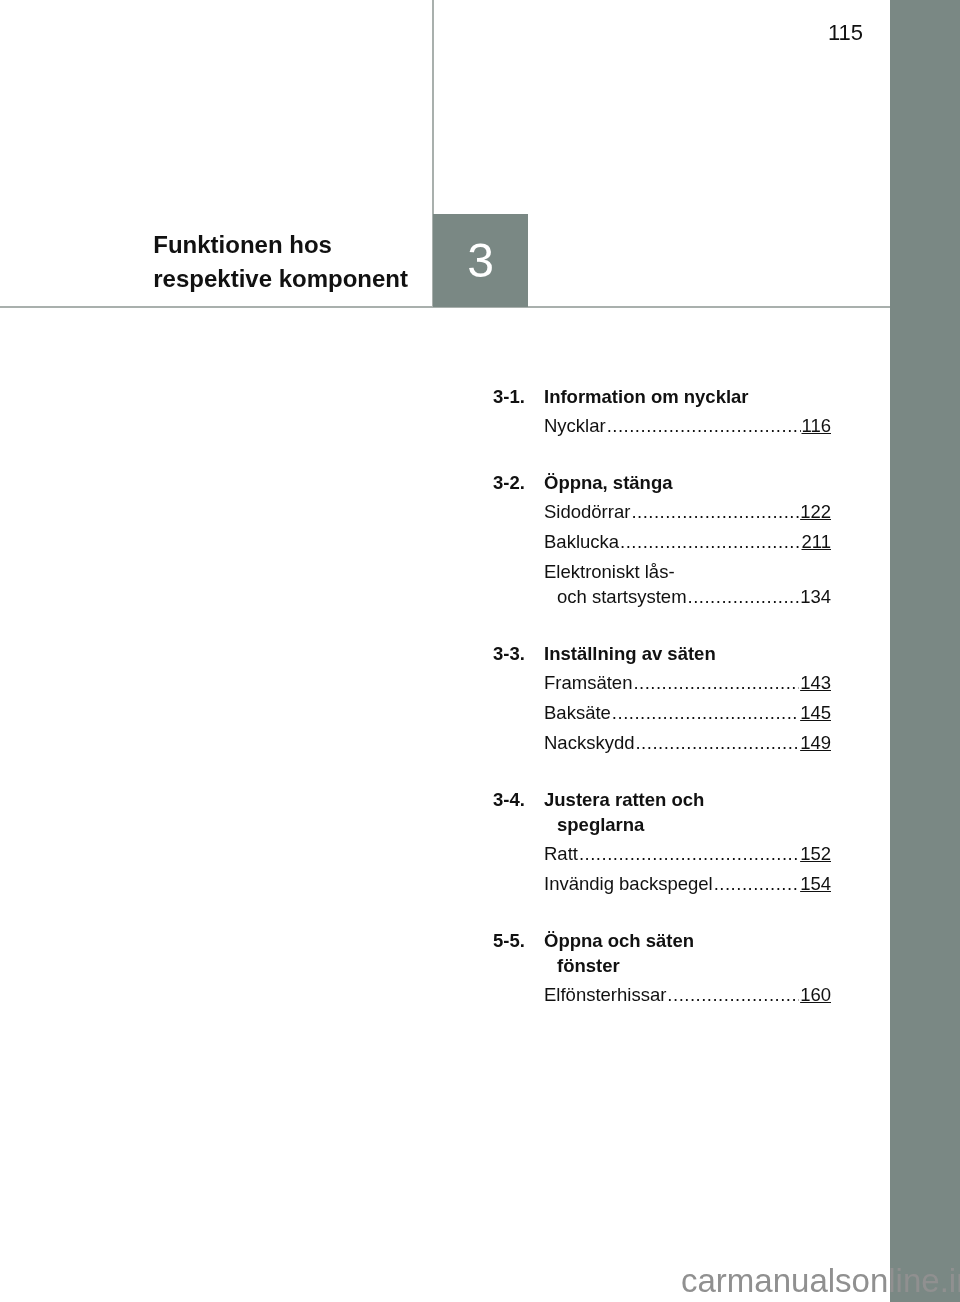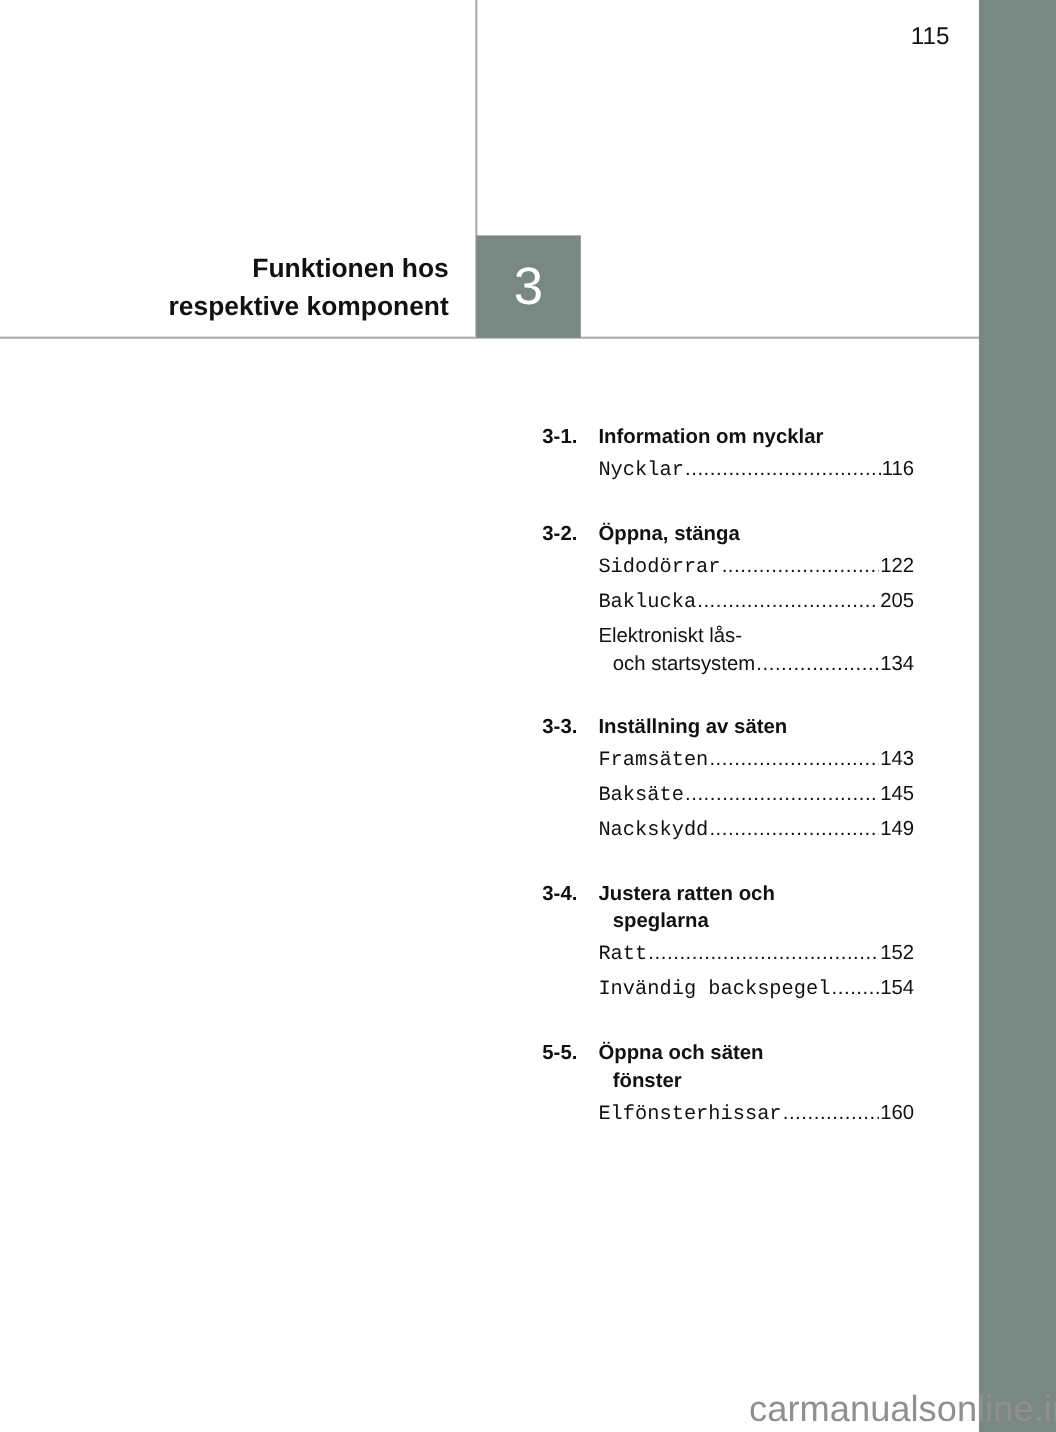--- a/index.html
+++ b/index.html
@@ -8,34 +8,34 @@
     background: #ffffff; font-family: "Liberation Sans", sans-serif; color: #111;
   }
   .right-bar { position: absolute; left: 890px; top: 0; width: 70px; height: 1302px; background: #7a8884; }
   .vline { position: absolute; left: 432px; top: 0; width: 2px; height: 307px; background: #a9b0ad; }
   .hline { position: absolute; left: 0; top: 306px; width: 890px; height: 2px; background: #a9b0ad; }
   .chapter-box {
     position: absolute; left: 433px; top: 214px; width: 95px; height: 93px; background: #7a8884;
     color: #fff; font-size: 48px; display: flex; align-items: center; justify-content: center;
   }
   .chapter-title {
-    position: absolute; right: 552px; top: 228px; text-align: right;
+    position: absolute; right: 552px; top: 228px; 
     font-weight: bold; font-size: 24px; line-height: 34px; color: #111;
   }
   .page-number { position: absolute; left: 828px; top: 20px; font-weight: normal; font-size: 22px; }
   .toc { position: absolute; left: 493px; top: 352px; width: 338px; font-size: 18.5px; }
   .sec { display: flex; font-weight: bold; line-height: 25px; margin-bottom: 4px; margin-top: 32px; }
   .sec .num { width: 51px; flex: none; }
   .sec .title { flex: 1; }
   .sec .title .cont { display: block; padding-left: 13px; }
   .entry { display: flex; align-items: baseline; padding-left: 51px; line-height: 25px; margin-bottom: 5px; }
-  .entry .label { white-space: nowrap; font-family: Liberation Mono, monospace; }
+  .entry .label { white-space: nowrap; }
   .entry .dots { flex: 1; overflow: hidden; white-space: nowrap; margin: 0 1px; }
   .entry .dots::after { content: "..................................................................................."; letter-spacing: 0.5px; }
-  .entry .pg { flex: none; }
+  .entry .pg { flex: none; text-decoration: underline; }
   .entry-2line { padding-left: 51px; line-height: 25px; margin-bottom: 12px; }
   .entry-2line .first { display: block; }
   .entry-2line .row { display: flex; align-items: flex-start; padding-left: 13px; }
   .entry-2line .row .dots { flex: 1; overflow: hidden; white-space: nowrap; margin: 0 1px; }
   .entry-2line .row .dots::after { content: "..................................................................................."; letter-spacing: 0.5px; }
   .watermark { position: absolute; left: 681px; top: 1262px; font-size: 33px; color: #909090; }
 </style>
 </head>
 <body>
 
@@ -72,21 +72,21 @@
     </span>
   </div>
   <div class="entry">
     <span class="label">Sidodörrar</span>
     <span class="dots"></span>
     <span class="pg">122</span>
   </div>
   <div class="entry">
     <span class="label">Baklucka</span>
     <span class="dots"></span>
-    <span class="pg">205</span>
+    <span class="pg">211</span>
   </div>
   <div class="entry-2line">
     <span class="first">Elektroniskt lås-</span>
     <div class="row">
       <span>och startsystem</span>
       <span class="dots"></span>
       <span>134</span>
     </div>
   </div>
 

